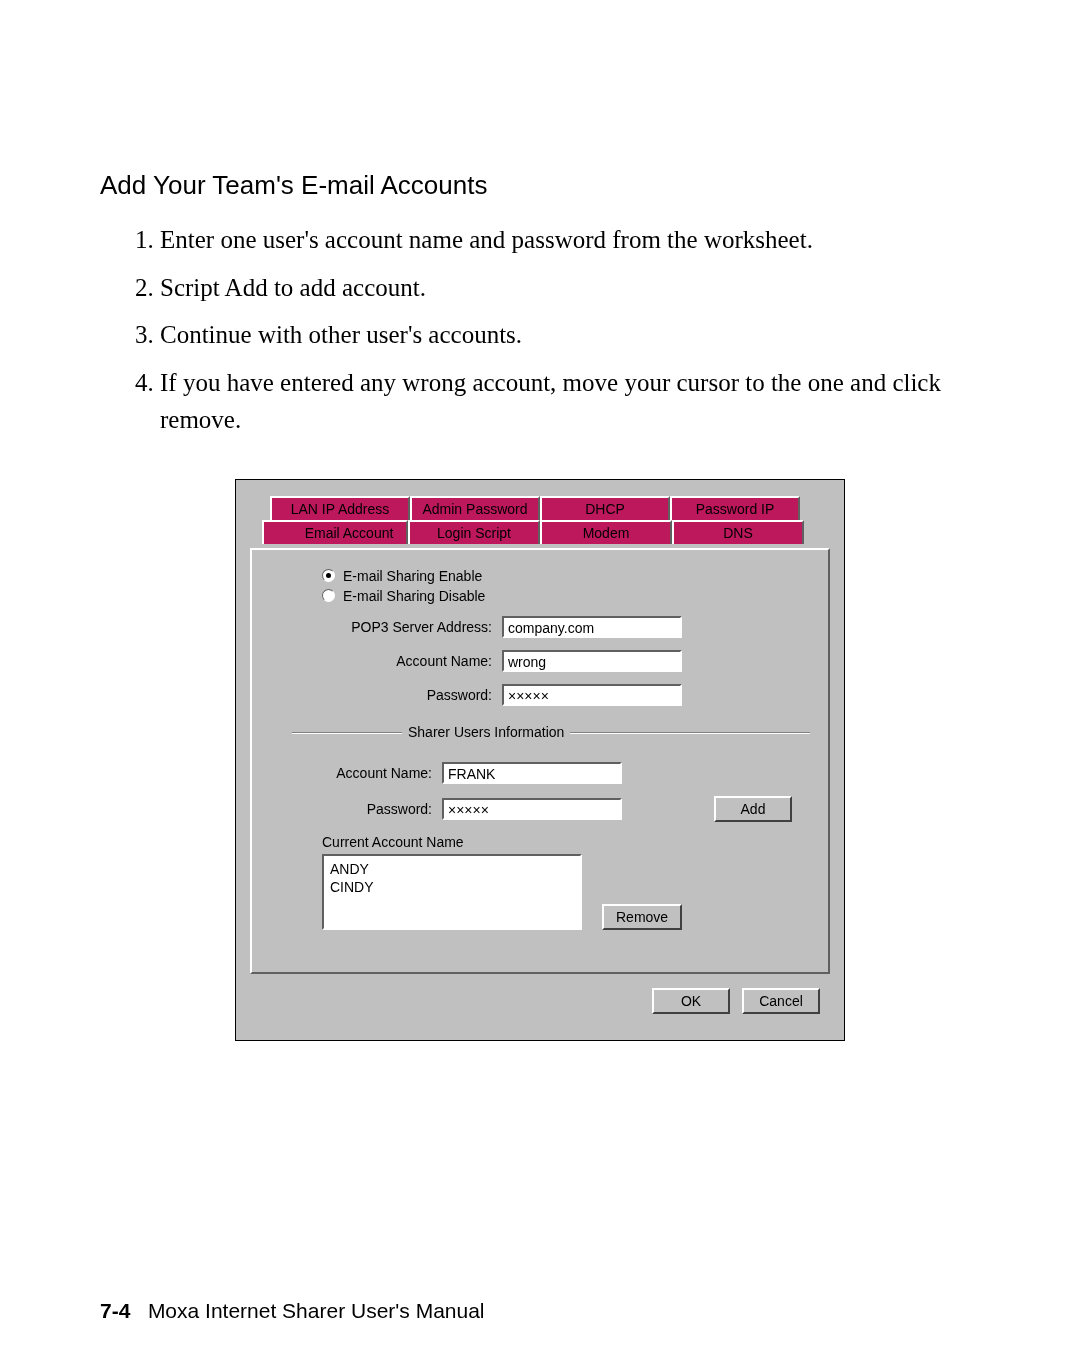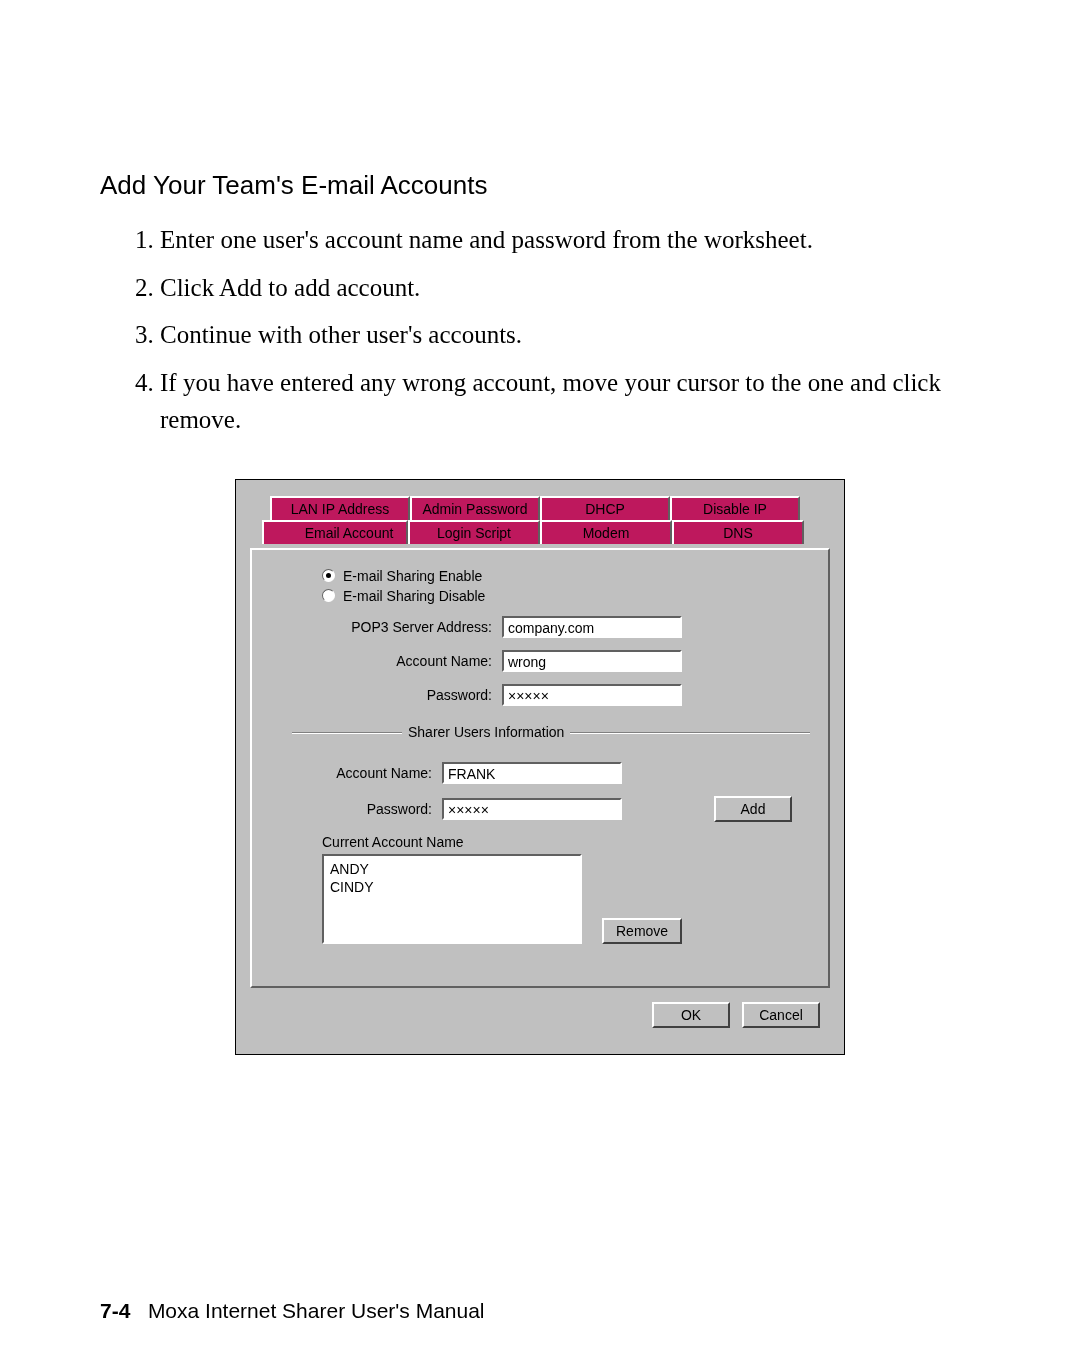--- a/index.html
+++ b/index.html
@@ -178,21 +178,21 @@
     font-size: 14px;
     margin: 11px 0 4px 0;
   }
   .listbox {
     background: #fff;
     border-top: 2px solid #606060;
     border-left: 2px solid #606060;
     border-right: 2px solid #fff;
     border-bottom: 2px solid #fff;
     width: 260px;
-    height: 90px;
+    height: 76px;
     padding: 4px 6px;
     font-size: 14px;
   }
   .listbox div { line-height: 1.3; }
   .btn {
     background: #c0c0c0;
     border-top: 2px solid #fff;
     border-left: 2px solid #fff;
     border-right: 2px solid #404040;
     border-bottom: 2px solid #404040;
@@ -223,32 +223,32 @@
   .footer .bold { font-weight: bold; }
 </style>
 </head>
 <body>
 
 <div class="page">
   <div class="section-heading">Add Your Team's E-mail Accounts</div>
 
   <ol class="steps">
     <li>Enter one user's account name and password from the worksheet.</li>
-    <li>Click Add to add account.</li>
+    <li>Script Add to add account.</li>
     <li>Continue with other user's accounts.</li>
     <li>If you have entered any wrong account, move your cursor to the one and click remove.</li>
   </ol>
 
   <div class="dialog-wrap">
     <div class="dialog">
 
       <div class="dialog-body">
         <div class="tabs">
           <div class="tabrow back">
-            <span class="tab first">LAN IP Address</span><span class="tab">Admin Password</span><span class="tab">DHCP</span><span class="tab">Disable IP</span>
+            <span class="tab first">LAN IP Address</span><span class="tab">Admin Password</span><span class="tab">DHCP</span><span class="tab">Password IP</span>
           </div>
           <div class="tabrow front">
             <span class="tab first active">Email Account</span><span class="tab">Login Script</span><span class="tab">Modem</span><span class="tab">DNS</span>
           </div>
         </div>
 
         <div class="tabpanel">
 
           <div class="radio-row">
             <span class="radio selected"></span>

